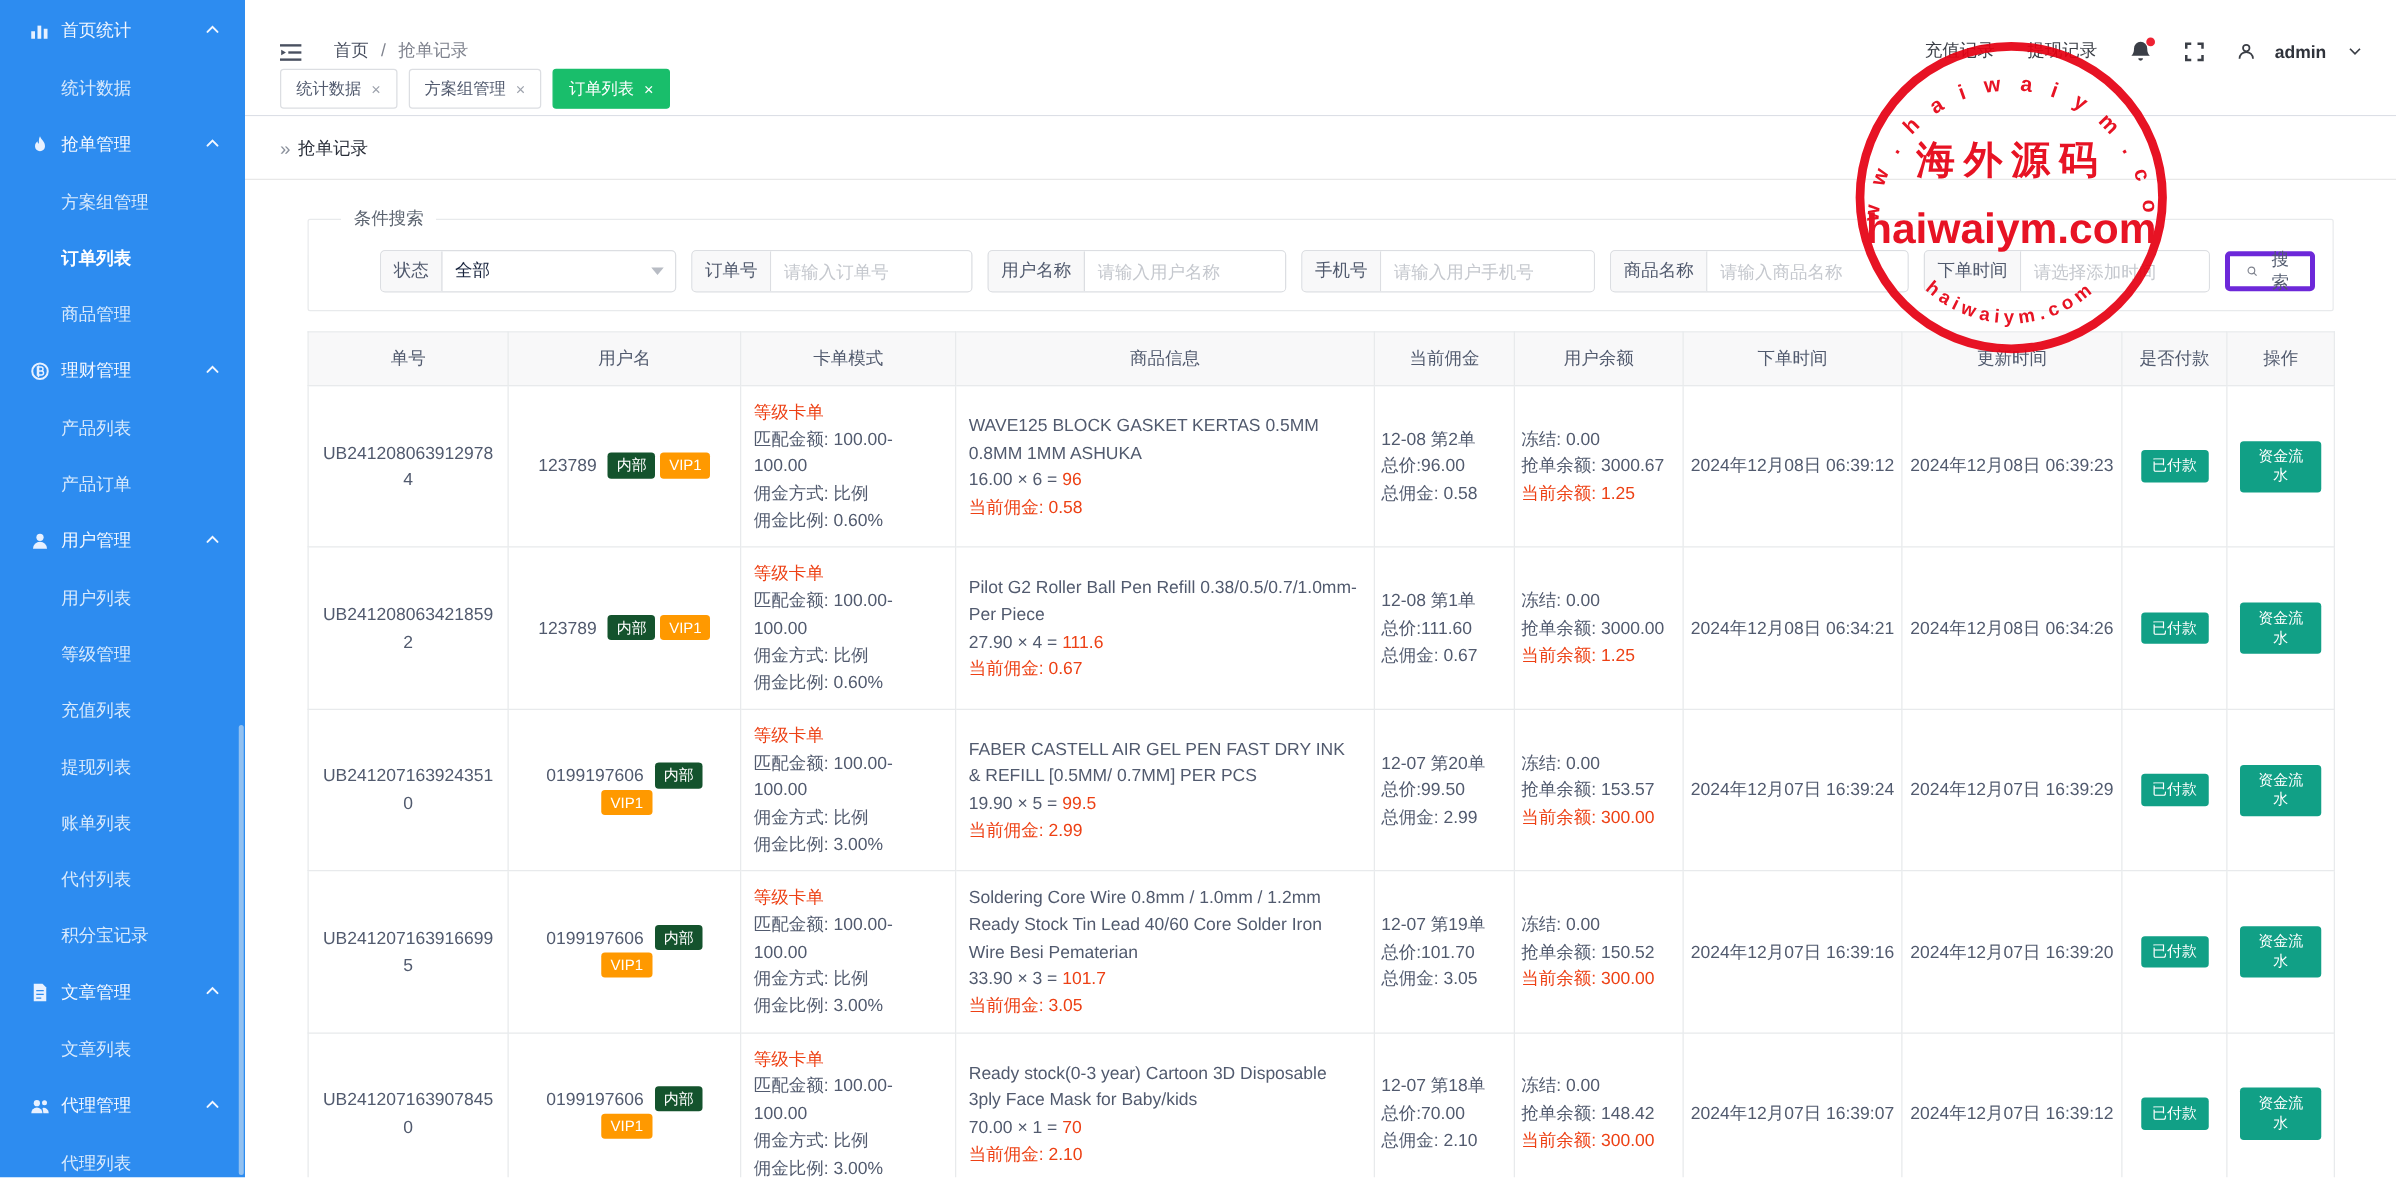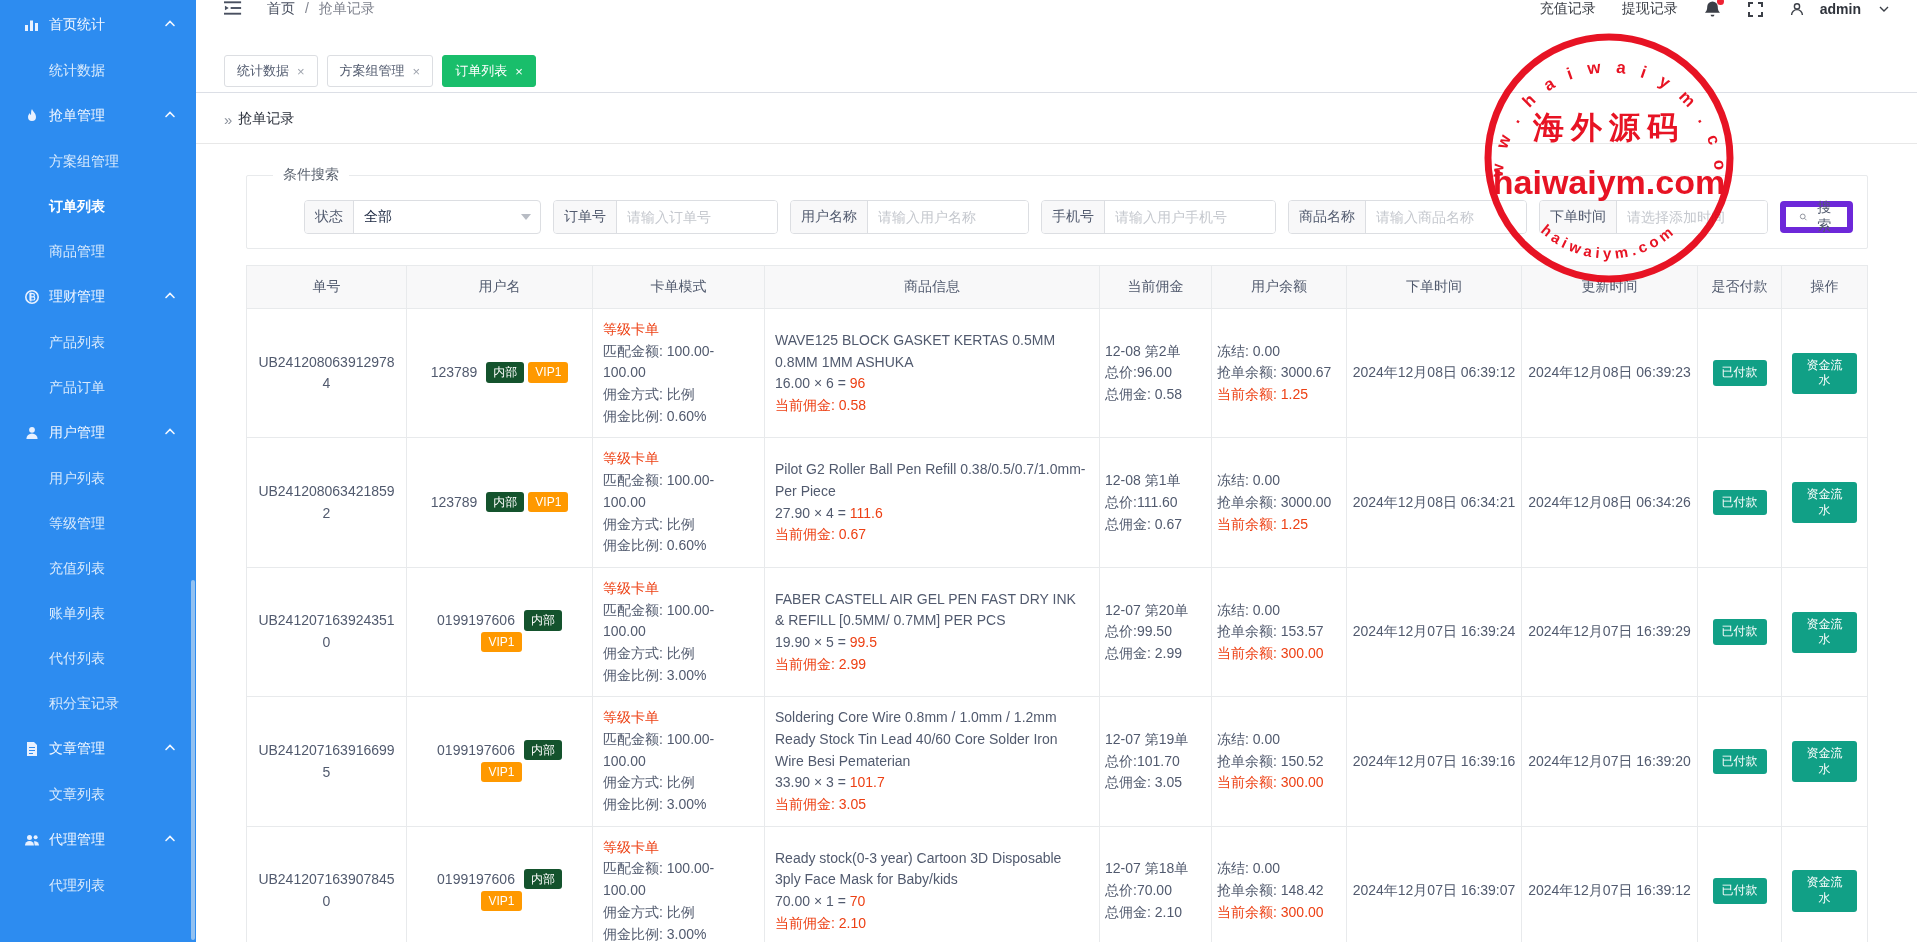--- a/index.html
+++ b/index.html
@@ -11,21 +11,21 @@
   .menu-header{display:flex;align-items:center;height:46px;padding:0 20px 0 24px;color:#f2f7ff;font-size:14px;cursor:pointer;}
   .menu-header .micon{width:16px;height:16px;margin-right:9px;display:inline-flex;}
   .menu-header .micon svg{width:16px;height:16px;fill:#e8f1ff;}
   .menu-header .mlabel{flex:1;}
   .menu-header .chev svg{width:12px;height:12px;stroke:#dcebff;}
   .menu-item{height:45px;line-height:45px;padding-left:49px;font-size:14px;color:rgba(255,255,255,.82);cursor:pointer;}
   .menu-item.active{color:#fff;font-weight:bold;}
   .sb-thumb{position:absolute;right:1px;top:580px;width:4px;height:360px;background:rgba(230,236,243,.55);border-radius:2px;}
   
   .main{flex:1;display:flex;flex-direction:column;min-width:0;}
-  .topbar{height:50px;display:flex;align-items:flex-start;padding:0 26px 0 28px;background:#fff;}
+  .topbar{height:50px;display:flex;align-items:flex-end;padding:0 26px 0 28px;background:#fff;}
   .hamburger{display:inline-flex;margin-right:24px;cursor:pointer;}
   .hamburger svg{width:19px;height:16px;fill:#495060;}
   .breadcrumb{font-size:14px;color:#495060;}
   .breadcrumb .bc-sep{margin:0 6px;color:#80848f;}
   .breadcrumb .bc-cur{color:#80848f;}
   .topbar-right{margin-left:auto;display:flex;align-items:center;gap:26px;}
   .top-link{font-size:14px;color:#3b3f47;cursor:pointer;text-decoration:none;}
   .bell{position:relative;display:inline-flex;cursor:pointer;}
   .bell svg{width:17px;height:18px;fill:#3b3f47;}
   .bell .dot{position:absolute;top:-2px;right:-3px;width:7px;height:7px;border-radius:50%;background:#e23;}
@@ -46,21 +46,21 @@
   .card{margin:22px 28px 0;padding:0 22px;}
   fieldset.search-fs{border:1px solid #e8eaec;border-radius:2px;margin:0;padding:16px 14px 14px;}
   fieldset.search-fs legend{font-size:14px;color:#5c6470;padding:0 10px;margin-left:12px;}
   .filters{display:flex;align-items:center;gap:12px;flex-wrap:nowrap;}
   .input-group{display:inline-flex;align-items:stretch;height:32px;border:1px solid #dcdee2;border-radius:4px;background:#fff;overflow:hidden;}
   .ig-label{display:flex;align-items:center;padding:0 10px;background:#f8f8f9;color:#515a6e;font-size:14px;border-right:1px solid #dcdee2;white-space:nowrap;}
   .ig-input{border:none;outline:none;padding:0 10px;font-size:14px;color:#515a6e;font-family:"Liberation Sans","DejaVu Sans",sans-serif;}
   .ig-input::placeholder{color:#c5c8ce;}
   .ig-select{position:relative;display:flex;align-items:center;padding:0 26px 0 10px;font-size:14px;color:#17233d;cursor:pointer;}
   .ig-select .caret{position:absolute;right:9px;top:13px;width:0;height:0;border-left:5px solid transparent;border-right:5px solid transparent;border-top:6px solid #b8bcc4;}
-  .search-btn{display:inline-flex;align-items:center;gap:7px;height:32px;padding:0 13px;border:6px solid #6d28d9;border-radius:4px;background:#fff;color:#515a6e;font-size:14px;cursor:pointer;font-family:inherit;}
+  .search-btn{display:inline-flex;align-items:center;gap:7px;height:32px;padding:0 13px;border:4px solid #6d28d9;border-radius:4px;background:#fff;color:#515a6e;font-size:14px;cursor:pointer;font-family:inherit;}
   .search-btn svg{width:14px;height:14px;fill:none;stroke:#80848f;stroke-width:1.6;}
   
   table.grid{width:100%;margin-top:16px;border-collapse:collapse;table-layout:fixed;}
   .grid th{background:#f8f8f9;border:1px solid #e8eaec;height:40px;font-weight:normal;font-size:14px;color:#515a6e;text-align:center;}
   .grid td{border:1px solid #e8eaec;padding:10px 10px;font-size:14px;color:#515a6e;line-height:1.55;vertical-align:middle;word-wrap:break-word;}
   .grid td.t-center{text-align:center;}
   .grid td.t-tight{padding:10px 5px;}
   .grid td.t-time{padding:10px 2px;text-align:center;white-space:nowrap;}
   .red{color:#ed4014;}
   .badge{display:inline-block;padding:2px 7px;border-radius:3px;color:#fff;font-size:12px;line-height:1.35;vertical-align:1px;}
@@ -137,20 +137,21 @@
               </svg>
             </span>
             <span class="mlabel">用户管理</span>
             <span class="chev"><svg viewBox="0 0 12 12">
                 <path d="M2 7.5l4-4 4 4" fill="none" stroke="currentColor" stroke-width="1.6" stroke-linecap="round"></path>
               </svg></span>
           </div>
           <div class="menu-item">用户列表</div>
           <div class="menu-item">等级管理</div>
           <div class="menu-item">充值列表</div>
+          <div class="menu-item">提现列表</div>
           <div class="menu-item">账单列表</div>
           <div class="menu-item">代付列表</div>
           <div class="menu-item">积分宝记录</div>
         </div>
         <div class="menu-section">
           <div class="menu-header">
             <span class="micon">
               <svg viewBox="0 0 16 16">
                 <path d="M3 1h7l3 3v11H3z"></path>
                 <path d="M5 6.5h6M5 9.5h6M5 12.5h4" stroke="#2d8cf0" stroke-width="1.1"></path>

